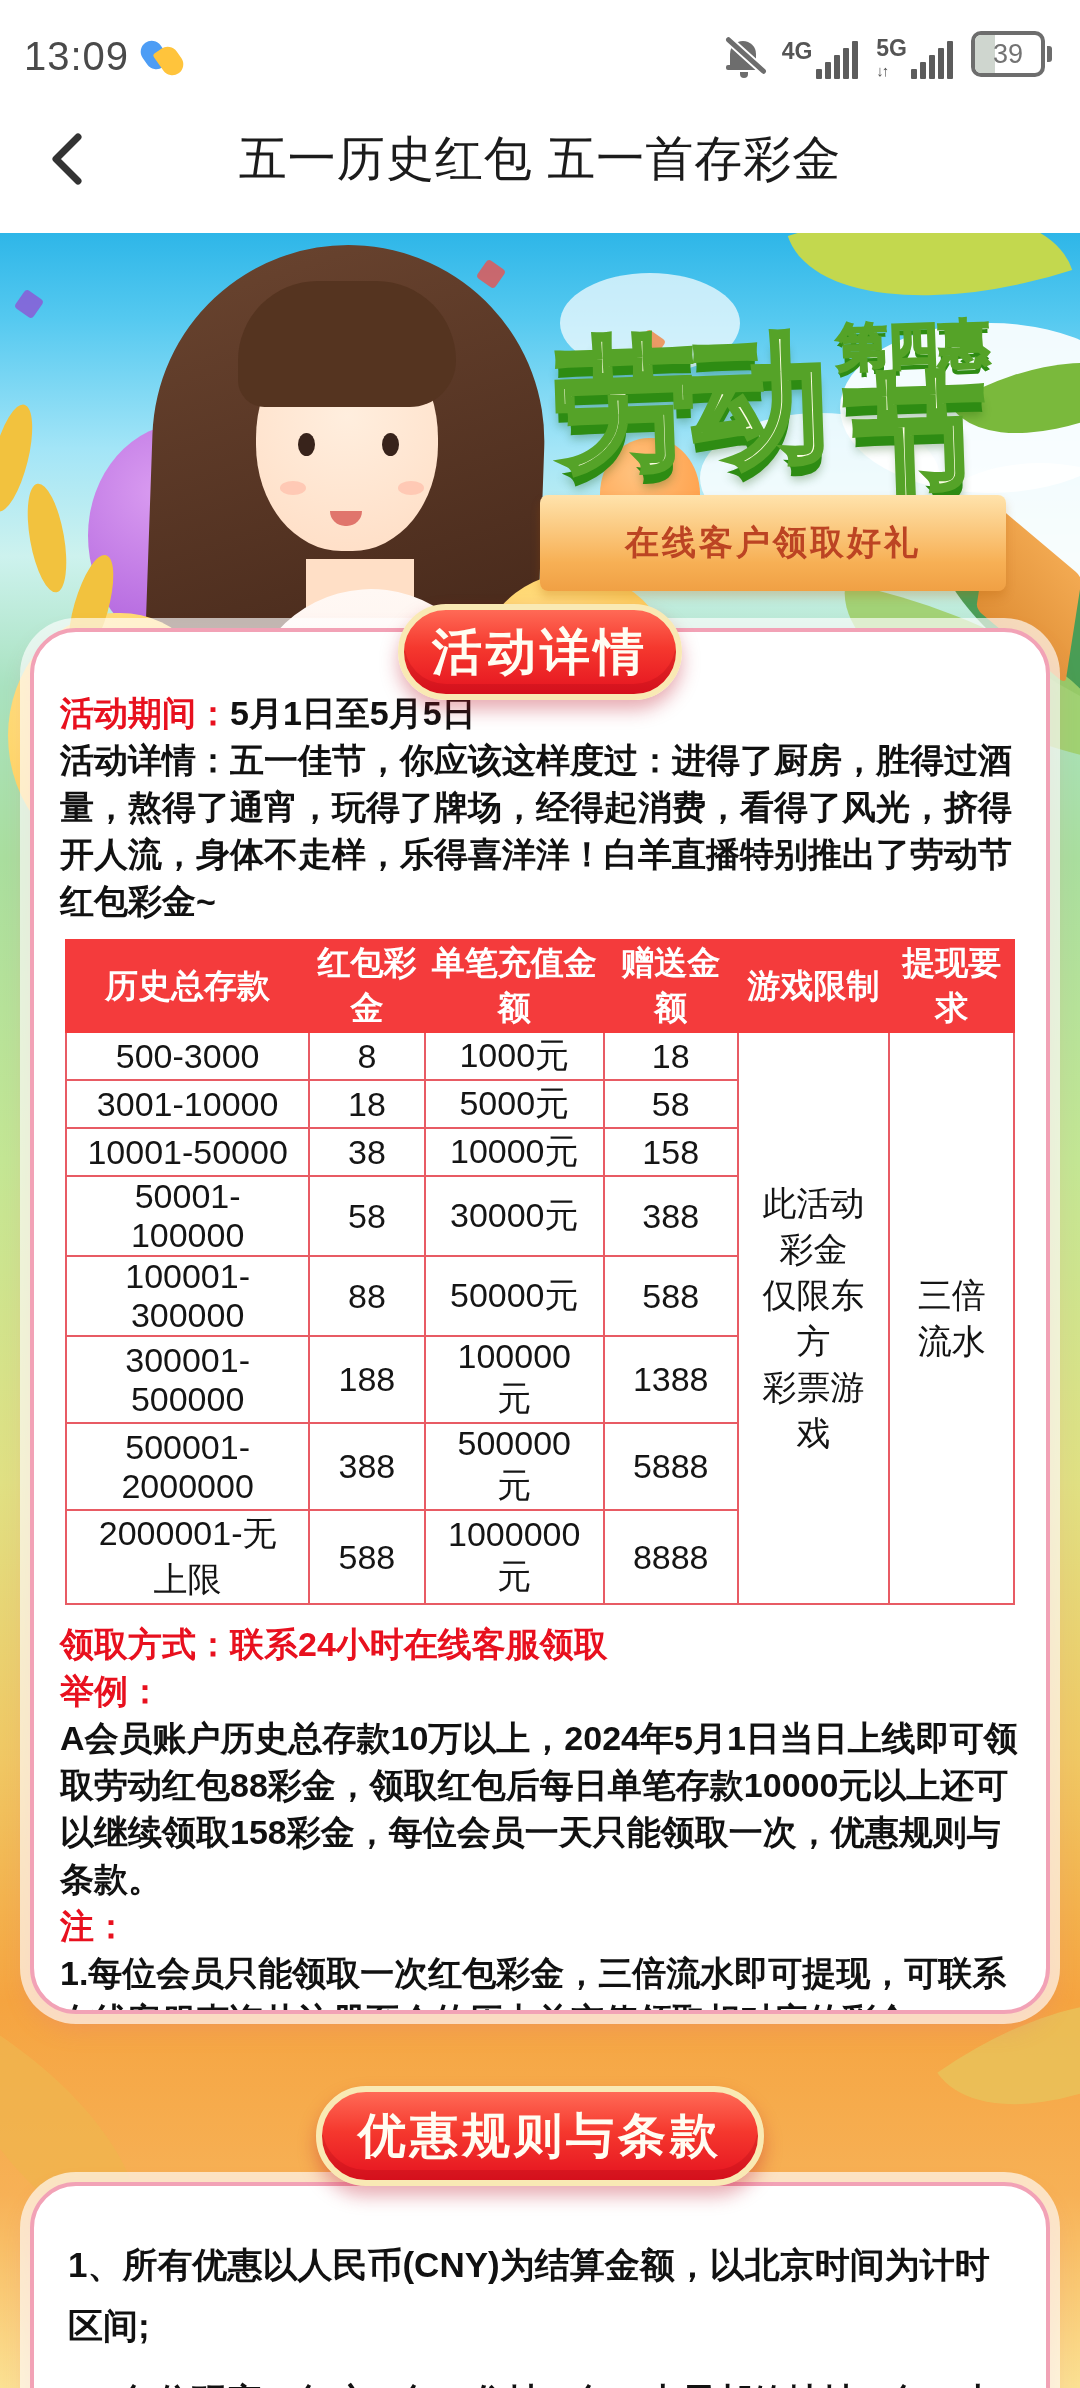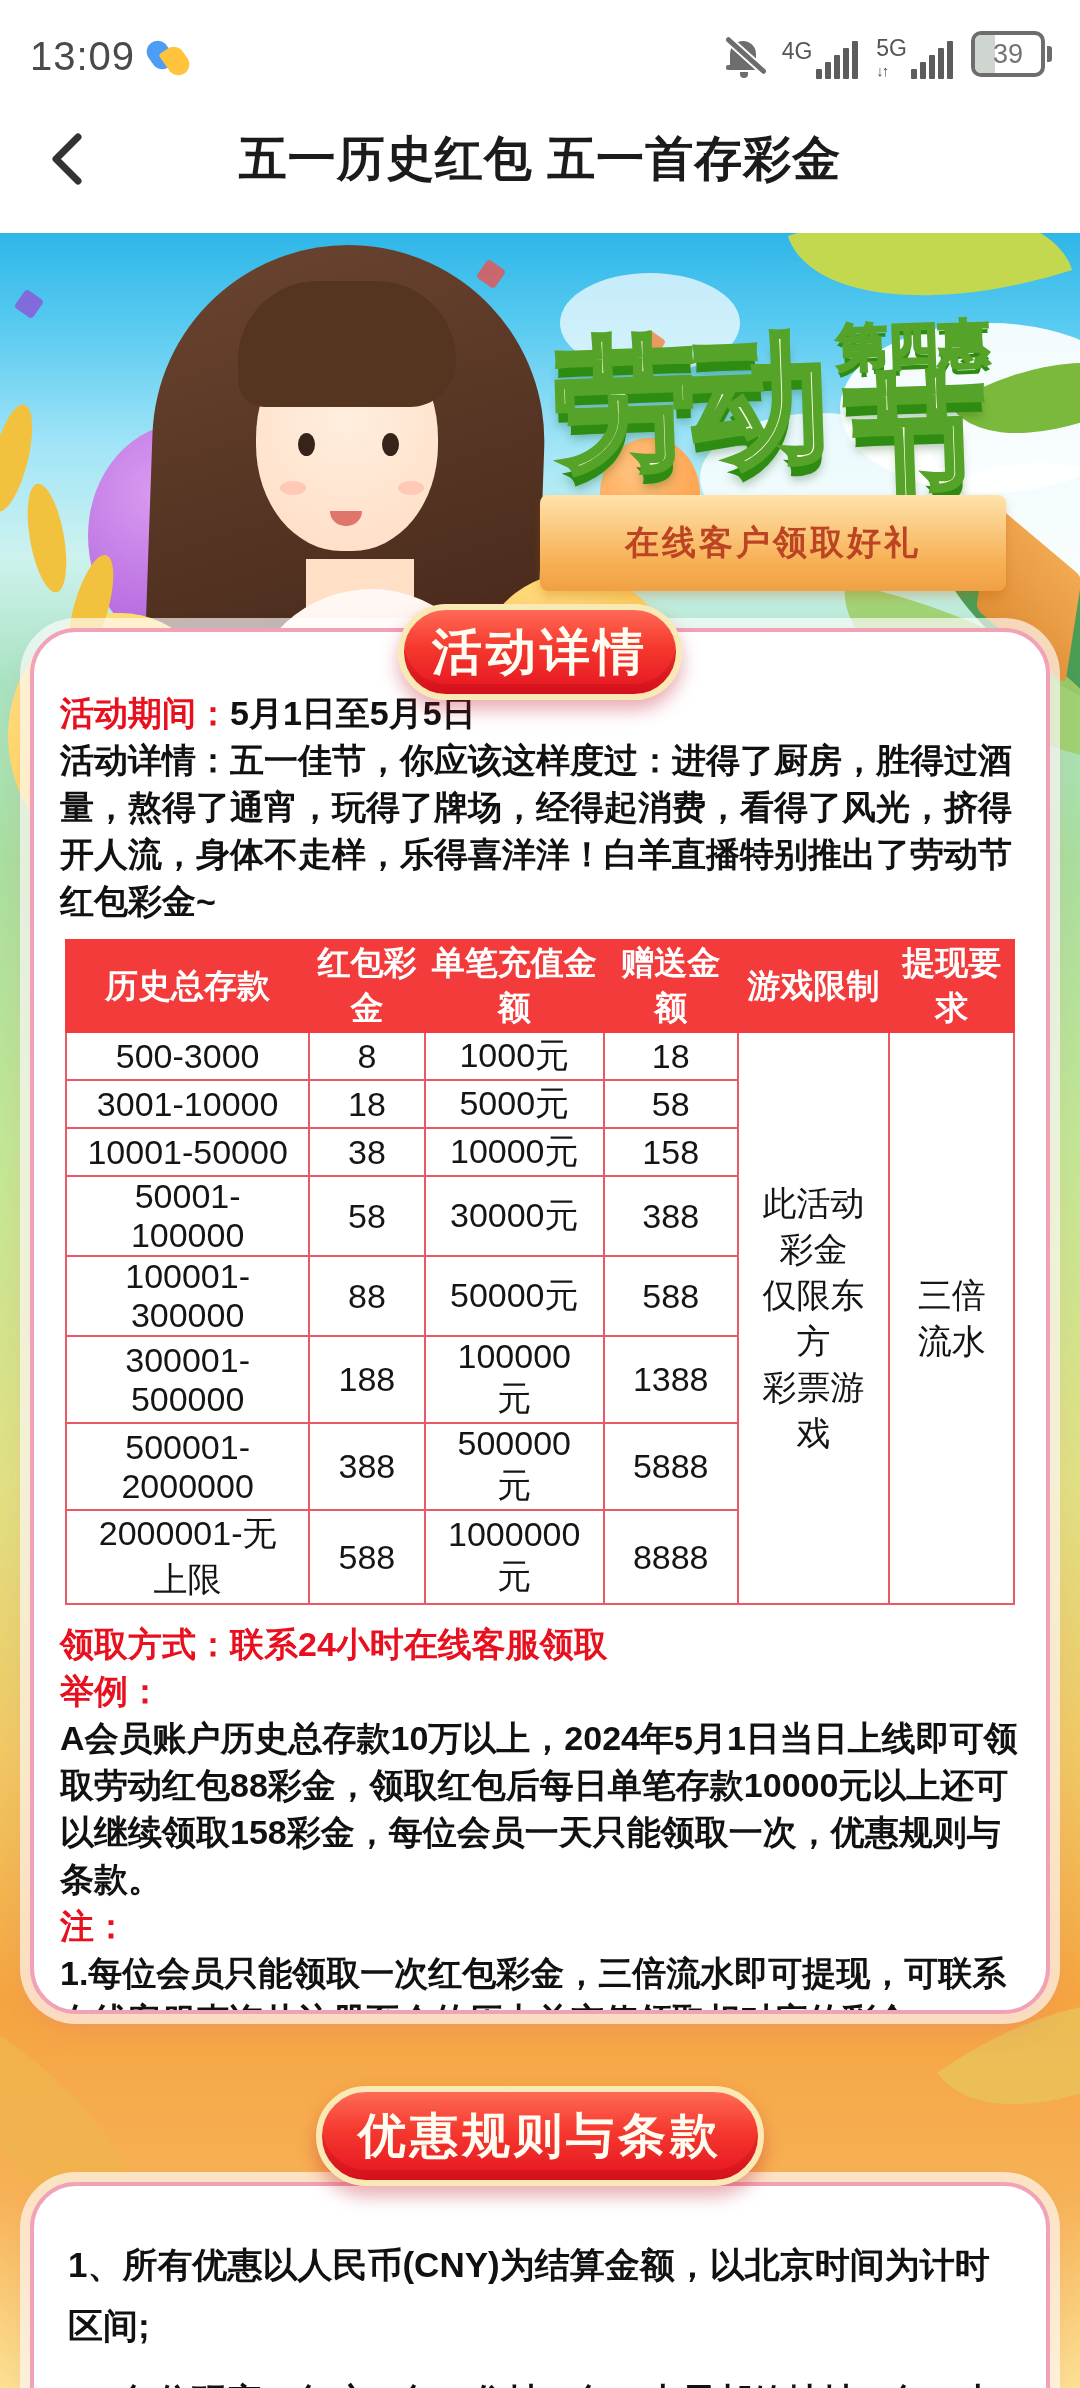--- a/index.html
+++ b/index.html
@@ -1,49 +1,49 @@
 <!DOCTYPE html>
 <html><head>
 <meta charset="utf-8">
 <style>
   html,body{margin:0;padding:0;background:#777;}
   .page{position:relative;width:1080px;height:2388px;margin:0 auto;overflow:hidden;background:#fff;
         font-family:"Liberation Sans","DejaVu Sans",sans-serif;}
 
   
   .status-bar{position:absolute;top:0;left:0;right:0;height:85px;display:flex;align-items:flex-end;
-              justify-content:space-between;padding:0 28px 6px 30px;box-sizing:border-box;background:#fff;z-index:10;}
+              justify-content:space-between;padding:0 28px 6px 24px;box-sizing:border-box;background:#fff;z-index:10;}
   .sb-left{display:flex;align-items:center;gap:14px;}
   .sb-time{font-size:40px;color:#4a4a4a;letter-spacing:1px;}
   .sb-app{position:relative;width:38px;height:38px;}
   .sb-app i{position:absolute;width:22px;height:30px;border-radius:18px 18px 4px 18px;}
   .sb-app i.b{left:0;top:2px;background:#4d9df5;transform:rotate(-35deg);}
   .sb-app i.y{right:0;bottom:0;background:#ffc43c;transform:rotate(145deg);}
   .sb-right{display:flex;align-items:flex-end;gap:18px;}
   .bell{position:relative;width:40px;height:42px;}
   .bell .cup{position:absolute;left:6px;top:4px;width:26px;height:26px;background:#6d6d6d;border-radius:14px 14px 3px 3px;}
   .bell .lip{position:absolute;left:2px;top:28px;width:34px;height:5px;background:#6d6d6d;border-radius:2px;}
   .bell .clap{position:absolute;left:16px;top:35px;width:8px;height:6px;background:#6d6d6d;border-radius:0 0 5px 5px;}
   .bell .slash{position:absolute;left:-4px;top:16px;width:52px;height:5px;background:#6d6d6d;transform:rotate(42deg);border-radius:3px;box-shadow:0 0 0 2px #fff;}
   .net{display:flex;align-items:flex-end;gap:4px;}
-  .net .lbl{font-size:23px;font-weight:normal;color:#555;line-height:1;margin-bottom:16px;}
+  .net .lbl{font-size:23px;font-weight:bold;color:#555;line-height:1;margin-bottom:16px;}
   .net .arrows{font-size:15px;color:#555;letter-spacing:-2px;margin-bottom:0;}
   .bars{display:flex;align-items:flex-end;gap:3px;}
   .bars i{width:6px;background:#5c5c5c;border-radius:1px;display:block;}
   .battery{position:relative;display:flex;align-items:center;margin-bottom:2px;}
   .bat-body{width:66px;height:38px;border:4px solid #6d6d6d;border-radius:10px;display:flex;align-items:center;justify-content:center;position:relative;overflow:hidden;background:#fff;}
   .bat-fill{position:absolute;left:0;top:0;bottom:0;width:30%;background:#cfd6cf;}
   .bat-num{position:relative;font-size:27px;color:#737373;z-index:1;}
   .bat-nub{width:5px;height:16px;background:#6d6d6d;border-radius:0 3px 3px 0;margin-left:2px;}
 
   
   .nav-bar{position:absolute;top:85px;left:0;right:0;height:148px;background:#fff;z-index:10;}
   .back-btn{position:absolute;left:40px;top:44px;width:60px;height:60px;}
   .nav-title{position:absolute;left:0;right:0;top:0;height:148px;display:flex;align-items:center;justify-content:center;
-             font-size:48px;font-weight:bold;color:#1b1b1b;letter-spacing:1px;}
+             font-size:48px;font-weight:normal;color:#1b1b1b;letter-spacing:1px;}
 
   
   .bg{position:absolute;top:233px;left:0;width:1080px;height:2155px;overflow:hidden;z-index:1;
       background:linear-gradient(180deg,#2eb6e8 0%,#55c9f0 4%,#a3e5f7 10%,#cdf2ee 15%,#a9e2c0 21%,
                  #a9de9e 29%,#c3e694 43%,#e0e083 58%,#f0c763 71%,#f5a440 82%,#f7b156 91%,#fbe193 100%);}
   .cloud{position:absolute;background:#ffffff;border-radius:50%;opacity:.92;}
   .confetti{position:absolute;width:22px;height:22px;transform:rotate(35deg);border-radius:4px;opacity:.85;}
   .balloon{position:absolute;border-radius:50% 50% 48% 52%;}
   .leaf{position:absolute;border-radius:0 100% 0 100%;}
   

